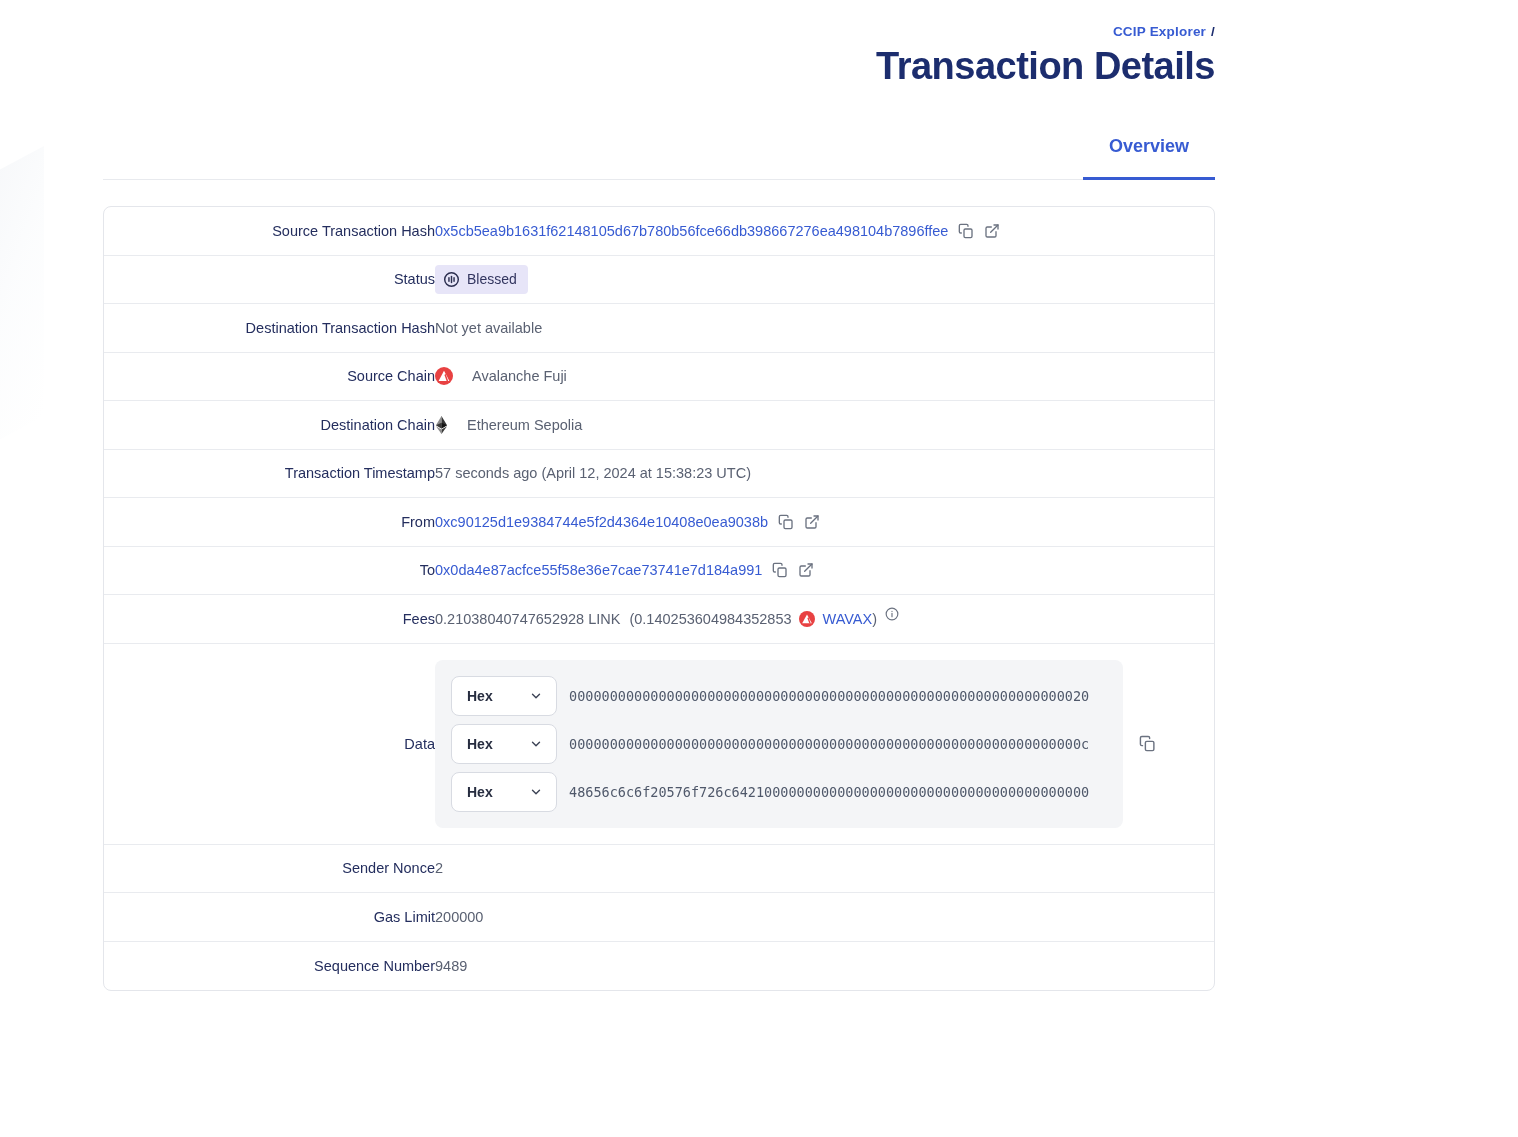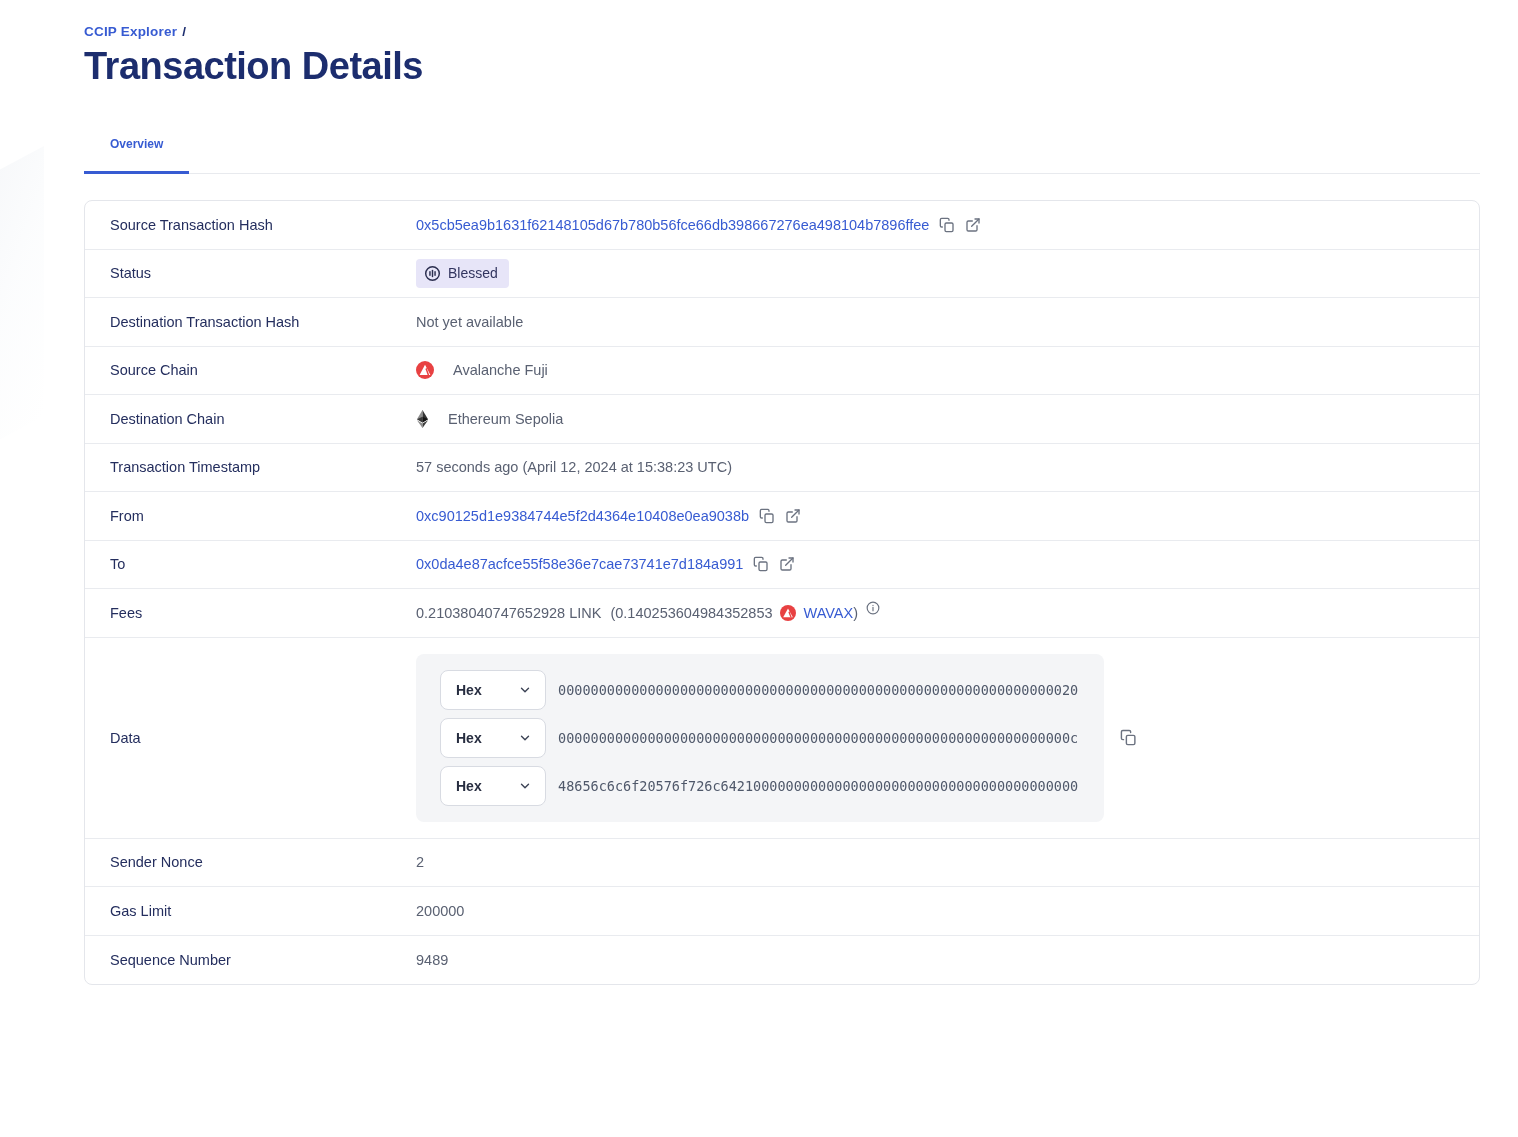--- a/index.html
+++ b/index.html
@@ -8,35 +8,35 @@
     background: #ffffff;
     font-family: "Liberation Sans", sans-serif;
     position: relative;
     overflow: hidden;
   }
   .bg-decoration {
     position: absolute; left: -46px; top: 170px; width: 90px; height: 270px;
     background: linear-gradient(115deg, #f2f4f7 0%, #fbfcfd 55%, #ffffff 100%);
     transform: skewY(-28deg); opacity: .8;
   }
-  .container { position: absolute; left: 84px; top: 0; width: 1396px; }
+  .container { position: absolute; left: 103px; top: 0; width: 1112px; text-align: right; }
 
   .breadcrumb { margin-top: 24px; font-size: 13.5px; font-weight: 700; letter-spacing: .2px; }
   .breadcrumb a { color: #375bd2; text-decoration: none; cursor: pointer; }
   .breadcrumb .sep { color: #1c2d6e; margin-left: 5px; }
 
   h1.page-title {
     margin-top: 6px; font-size: 38px; font-weight: 700;
     color: #1c2d6e; letter-spacing: -0.5px;
   }
 
   .tabs { margin-top: 46px; border-bottom: 1px solid #e8eaee; }
   .tab {
     display: inline-block; padding: 2px 26px 20px 26px;
-    color: #375bd2; font-weight: 600; font-size: 12px;
+    color: #375bd2; font-weight: 600; font-size: 18px;
     border-bottom: 3px solid #375bd2; cursor: pointer;
     margin-bottom: -1px;
   }
 
   .details-table {
     margin-top: 26px;
     border: 1px solid #e4e6eb; border-radius: 8px;
     background: #fff;
   }
   .row {
@@ -82,21 +82,21 @@
     width: 688px; padding: 16px;
     display: flex; flex-direction: column; gap: 8px;
     margin: 16px 0;
   }
   .hex-row { display: flex; align-items: center; }
   .hex-select {
     background: #ffffff; border: 1px solid #d8dbe2; border-radius: 8px;
     width: 106px; height: 40px; flex-shrink: 0;
     display: flex; align-items: center; justify-content: space-between;
     padding: 0 13px 0 15px; cursor: pointer;
-    font-weight: 700; font-size: 14px; color: #272d40; margin-left: 8px;
+    font-weight: 700; font-size: 14px; color: #272d40;
   }
   .hex-text {
     font-family: "DejaVu Sans Mono", monospace;
     font-size: 13.5px; color: #4f586a;
     margin-left: 12px; white-space: nowrap;
   }
 </style>
 </head>
 <body>
 

